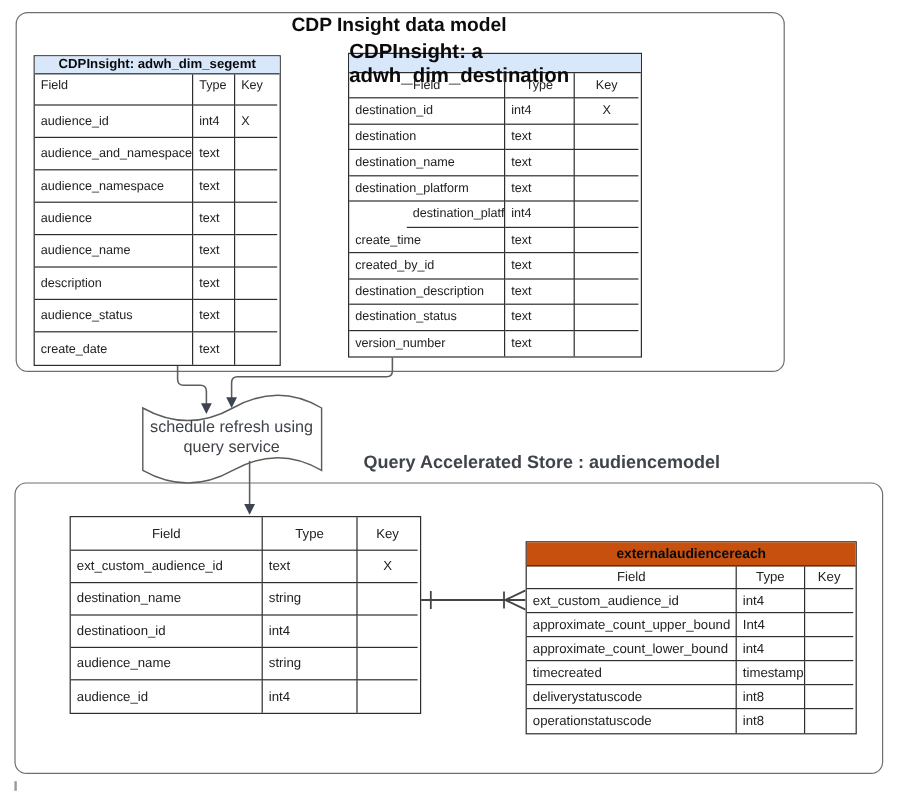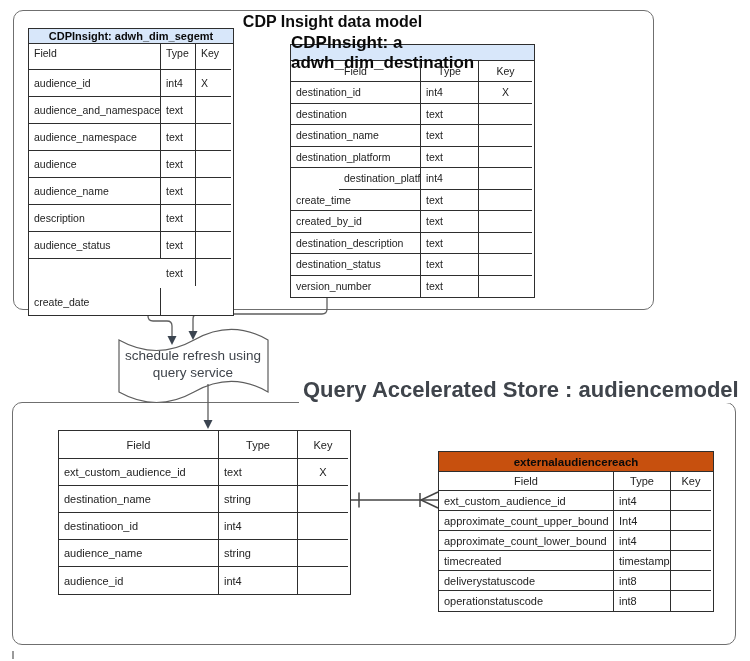--- a/index.html
+++ b/index.html
@@ -9,21 +9,21 @@
     color:#111;overflow:hidden;
   }
   .group{
     position:absolute;border:1px solid var(--container-border,#6f6f6f);
     border-radius:10px;background:transparent;
   }
   .group-title-top{
     position:absolute;text-align:center;font-weight:bold;font-size:16px;color:#0c0c0c;
   }
   .group-title-bottom{
-    position:absolute;font-weight:bold;font-size:22px;color:var(--title-text,#3f444b);
+    position:absolute;font-weight:bold;font-size:15px;color:var(--title-text,#3f444b);
     white-space:nowrap;background:#fff;padding:0 4px;
   }
   .ertable{
     position:absolute;border:1px solid var(--table-border,#2e2e2e);background:#fff;
   }
   .tbl-title{
     display:flex;align-items:center;justify-content:center;font-weight:bold;
     border-bottom:1px solid var(--table-border,#2e2e2e);box-sizing:border-box;
     color:#0a0a0a;
   }
@@ -84,21 +84,21 @@
       <path d="M438,492 L421,500 L438,508"></path>
       <path d="M420,493 L420,507"></path>
     </g>
   </svg>
 
   <div class="tape-label">schedule refresh using
 query service</div>
 
   <div class="group-title-bottom" style="left:299px;top:377px;">Query Accelerated Store : audiencemodel</div>
 
-  <div class="ertable v-top" id="tbl-segemt" style="left:28px;top:28px;width:204px;">
+  <div class="ertable v-top" id="tbl-segemt" style="left:28px;top:46px;width:204px;">
       <div class="tbl-title hdr-blue" style="height: 15px;">CDPInsight: adwh_dim_segemt</div>
       <div class="tbl-grid" style="grid-template-columns: 132px 35px 35px;">
         <div class="cell c-hdr al-left" style="height: 26px;">Field</div>
         <div class="cell c-hdr al-left" style="height: 26px;">Type</div>
         <div class="cell c-hdr last-col al-left" style="height: 26px;">Key</div>
         <div class="cell c-data al-left" style="height: 27px;">audience_id</div>
         <div class="cell c-data al-left" style="height: 27px;">int4</div>
         <div class="cell c-data last-col al-left" style="height: 27px;">X</div>
         <div class="cell c-data al-left" style="height: 27px;">audience_and_namespace</div>
         <div class="cell c-data al-left" style="height: 27px;">text</div>
@@ -111,21 +111,21 @@
         <div class="cell c-data last-col al-left" style="height: 27px;"></div>
         <div class="cell c-data al-left" style="height: 27px;">audience_name</div>
         <div class="cell c-data al-left" style="height: 27px;">text</div>
         <div class="cell c-data last-col al-left" style="height: 27px;"></div>
         <div class="cell c-data al-left" style="height: 27px;">description</div>
         <div class="cell c-data al-left" style="height: 27px;">text</div>
         <div class="cell c-data last-col al-left" style="height: 27px;"></div>
         <div class="cell c-data al-left" style="height: 27px;">audience_status</div>
         <div class="cell c-data al-left" style="height: 27px;">text</div>
         <div class="cell c-data last-col al-left" style="height: 27px;"></div>
-        <div class="cell c-data last-row al-left" style="height: 27px; margin-top: 29px;">create_date</div>
+        <div class="cell c-data last-row al-left" style="height: 27px;">create_date</div>
         <div class="cell c-data last-row al-left" style="height: 27px;">text</div>
         <div class="cell c-data last-col last-row al-left" style="height: 27px;"></div>
       </div>
     </div>
 
   <div class="ertable" id="tbl-destination" style="left:290px;top:44px;width:243px;">
       <div class="tbl-title hdr-blue" style="height: 16px;">CDPInsight: a adwh_dim_destination</div>
       <div class="tbl-grid" style="grid-template-columns: 130px 58px 53px;">
         <div class="cell c-hdr al-center" style="height: 21px;">Field</div>
         <div class="cell c-hdr al-center" style="height: 21px;">Type</div>

